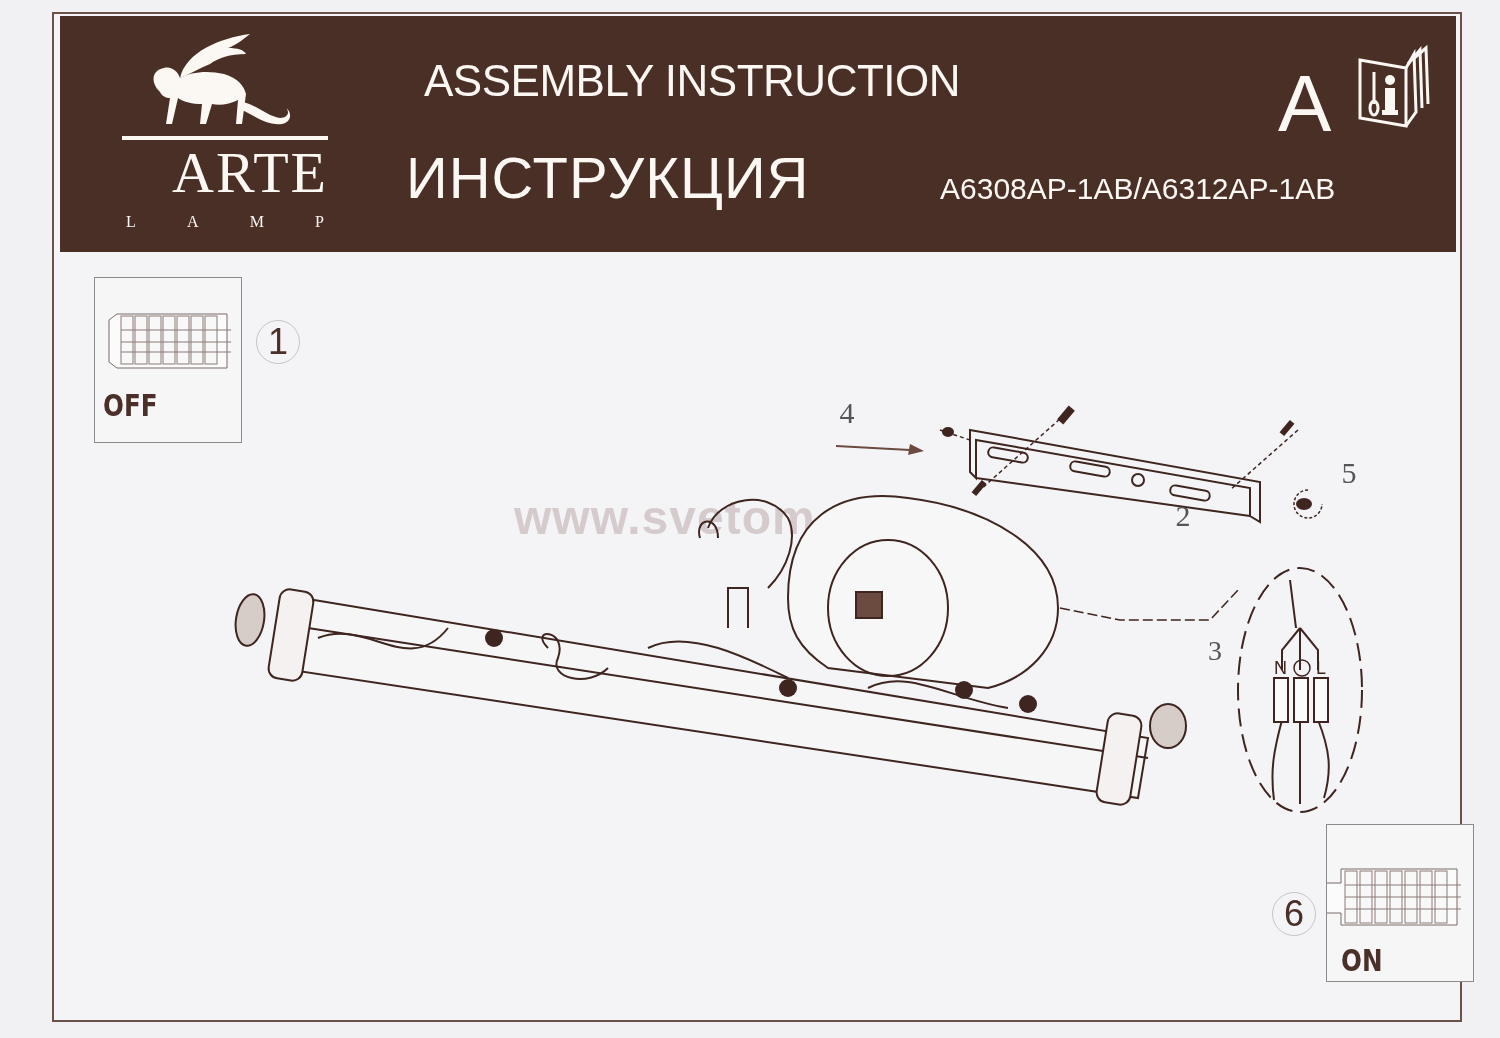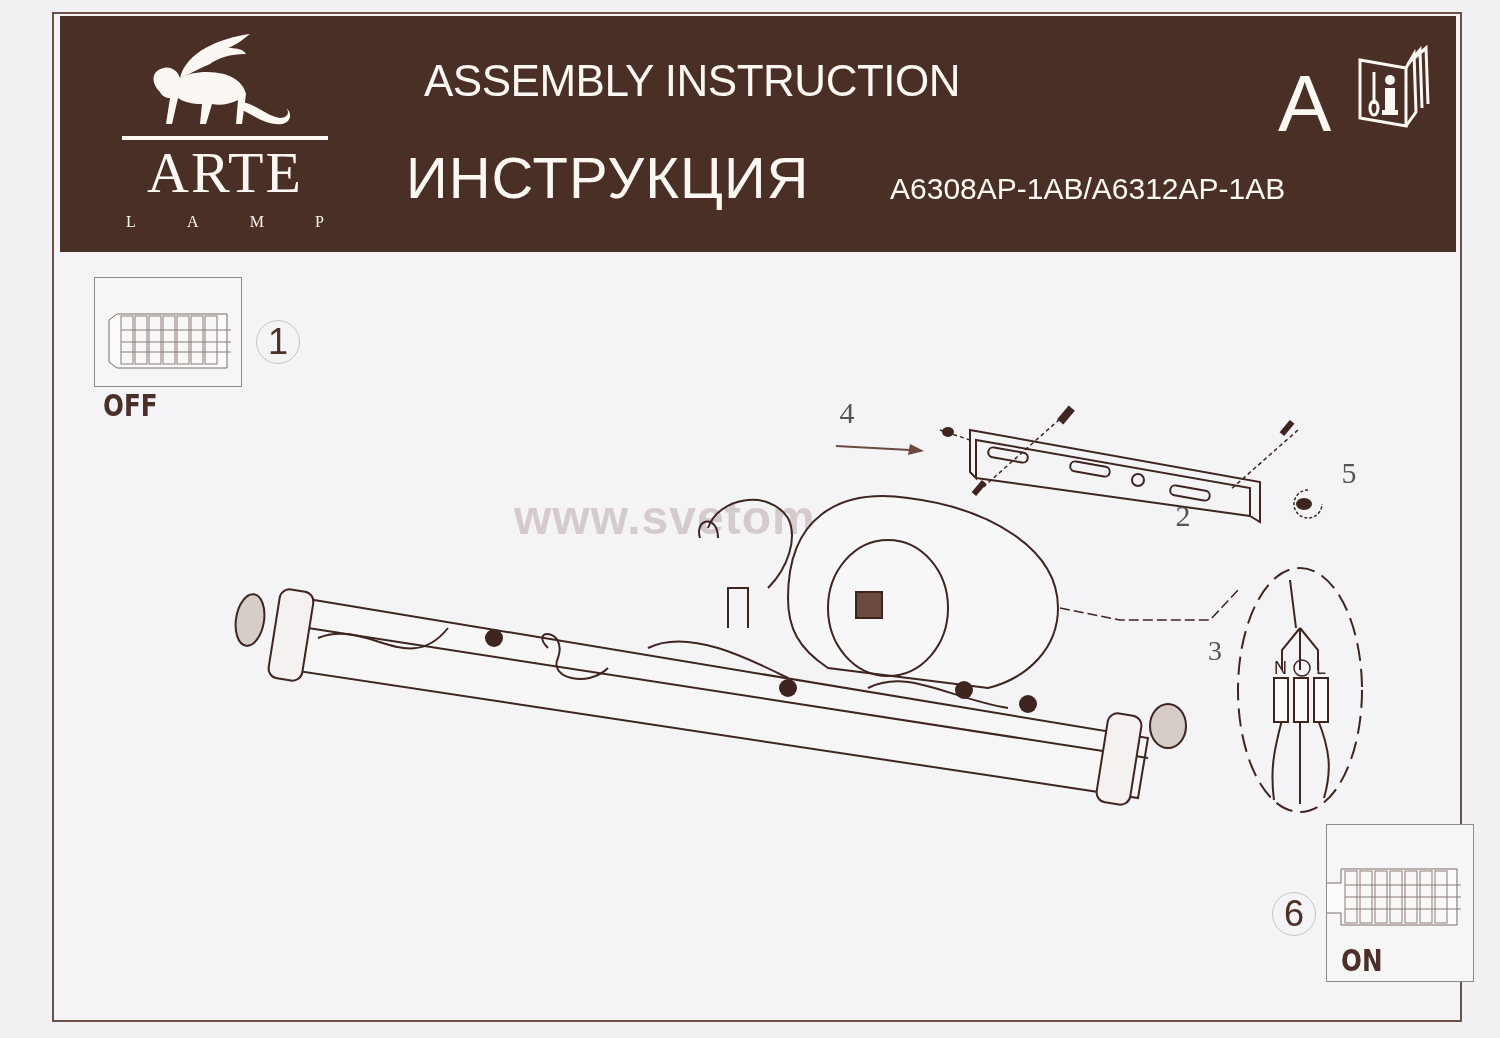--- a/index.html
+++ b/index.html
@@ -14,33 +14,33 @@
     border: 2px solid #6b5148; background: #f4f4f6; box-sizing: border-box;
   }
   .header {
     position: absolute; left: 60px; top: 16px; width: 1396px; height: 236px;
     background: #4a2f27; color: #fbf7f2;
   }
   .logo { position: absolute; left: 60px; top: 20px; width: 210px; height: 210px; }
   .logo-brand {
     position: absolute; left: 62px; top: 128px; width: 206px;
     font-family: "Liberation Serif", serif; font-size: 58px; letter-spacing: 2px;
-    text-align: center; line-height: 1;
+    text-align: right; line-height: 1;
   }
   .logo-sub {
     position: absolute; left: 62px; top: 197px; width: 206px;
     font-family: "Liberation Serif", serif; font-size: 16px;
     display: flex; justify-content: space-between; padding: 0 4px; box-sizing: border-box;
   }
   .logo-rule { position: absolute; left: 62px; top: 120px; width: 206px; height: 4px; background: #fbf7f2; }
   .title-en { position: absolute; left: 364px; top: 40px; font-size: 44px; letter-spacing: -0.5px; text-align: center; }
   .title-ru { position: absolute; left: 346px; top: 128px; font-size: 58px; letter-spacing: 1px; }
   .section-letter { position: absolute; left: 1218px; top: 48px; font-size: 80px; line-height: 1; }
   .manual-icon { position: absolute; left: 1296px; top: 30px; width: 74px; height: 82px; }
-  .model { position: absolute; left: 830px; top: 156px; font-size: 30px; }
+  .model { position: absolute; left: 880px; top: 156px; font-size: 30px; }
 
   .step-box {
     position: absolute; border: 1px solid #8d8a8a; background: #f6f6f7; box-sizing: border-box;
   }
   .state-label {
     position: absolute; font-family: "DejaVu Sans", sans-serif; font-weight: bold;
     font-size: 30px; color: #4b302a; transform: scaleX(0.82); transform-origin: left top;
   }
   .step-num {
     position: absolute; width: 42px; height: 42px; border-radius: 50%;
@@ -91,21 +91,21 @@
     <g fill="#fbf7f2">
       <circle cx="34" cy="34" r="5"></circle>
       <rect x="29" y="42" width="10" height="26"></rect>
       <rect x="26" y="64" width="16" height="5"></rect>
     </g>
   </svg>
 
   <div class="model">A6308AP-1AB/A6312AP-1AB</div>
 </div>
 
-<div class="step-box" style="left:94px;top:277px;width:148px;height:110px;">
+<div class="step-box" style="left:94px;top:277px;width:148px;height:166px;">
   <svg style="left:12px;top:28px;width:130px;height:70px;" viewBox="0 0 130 70">
     <g fill="#fbfbfb" stroke="#7a6a66" stroke-width="1">
       <path d="M2 14 L10 8 L120 8 L120 62 L10 62 L2 56 Z"></path>
     </g>
     <g stroke="#8b7b77" stroke-width="1" fill="#f8f8f8">
       <rect x="14" y="10" width="12" height="48"></rect>
         <rect x="28" y="10" width="12" height="48"></rect>
       <rect x="42" y="10" width="12" height="48"></rect>
         <rect x="56" y="10" width="12" height="48"></rect>
       <rect x="70" y="10" width="12" height="48"></rect>

